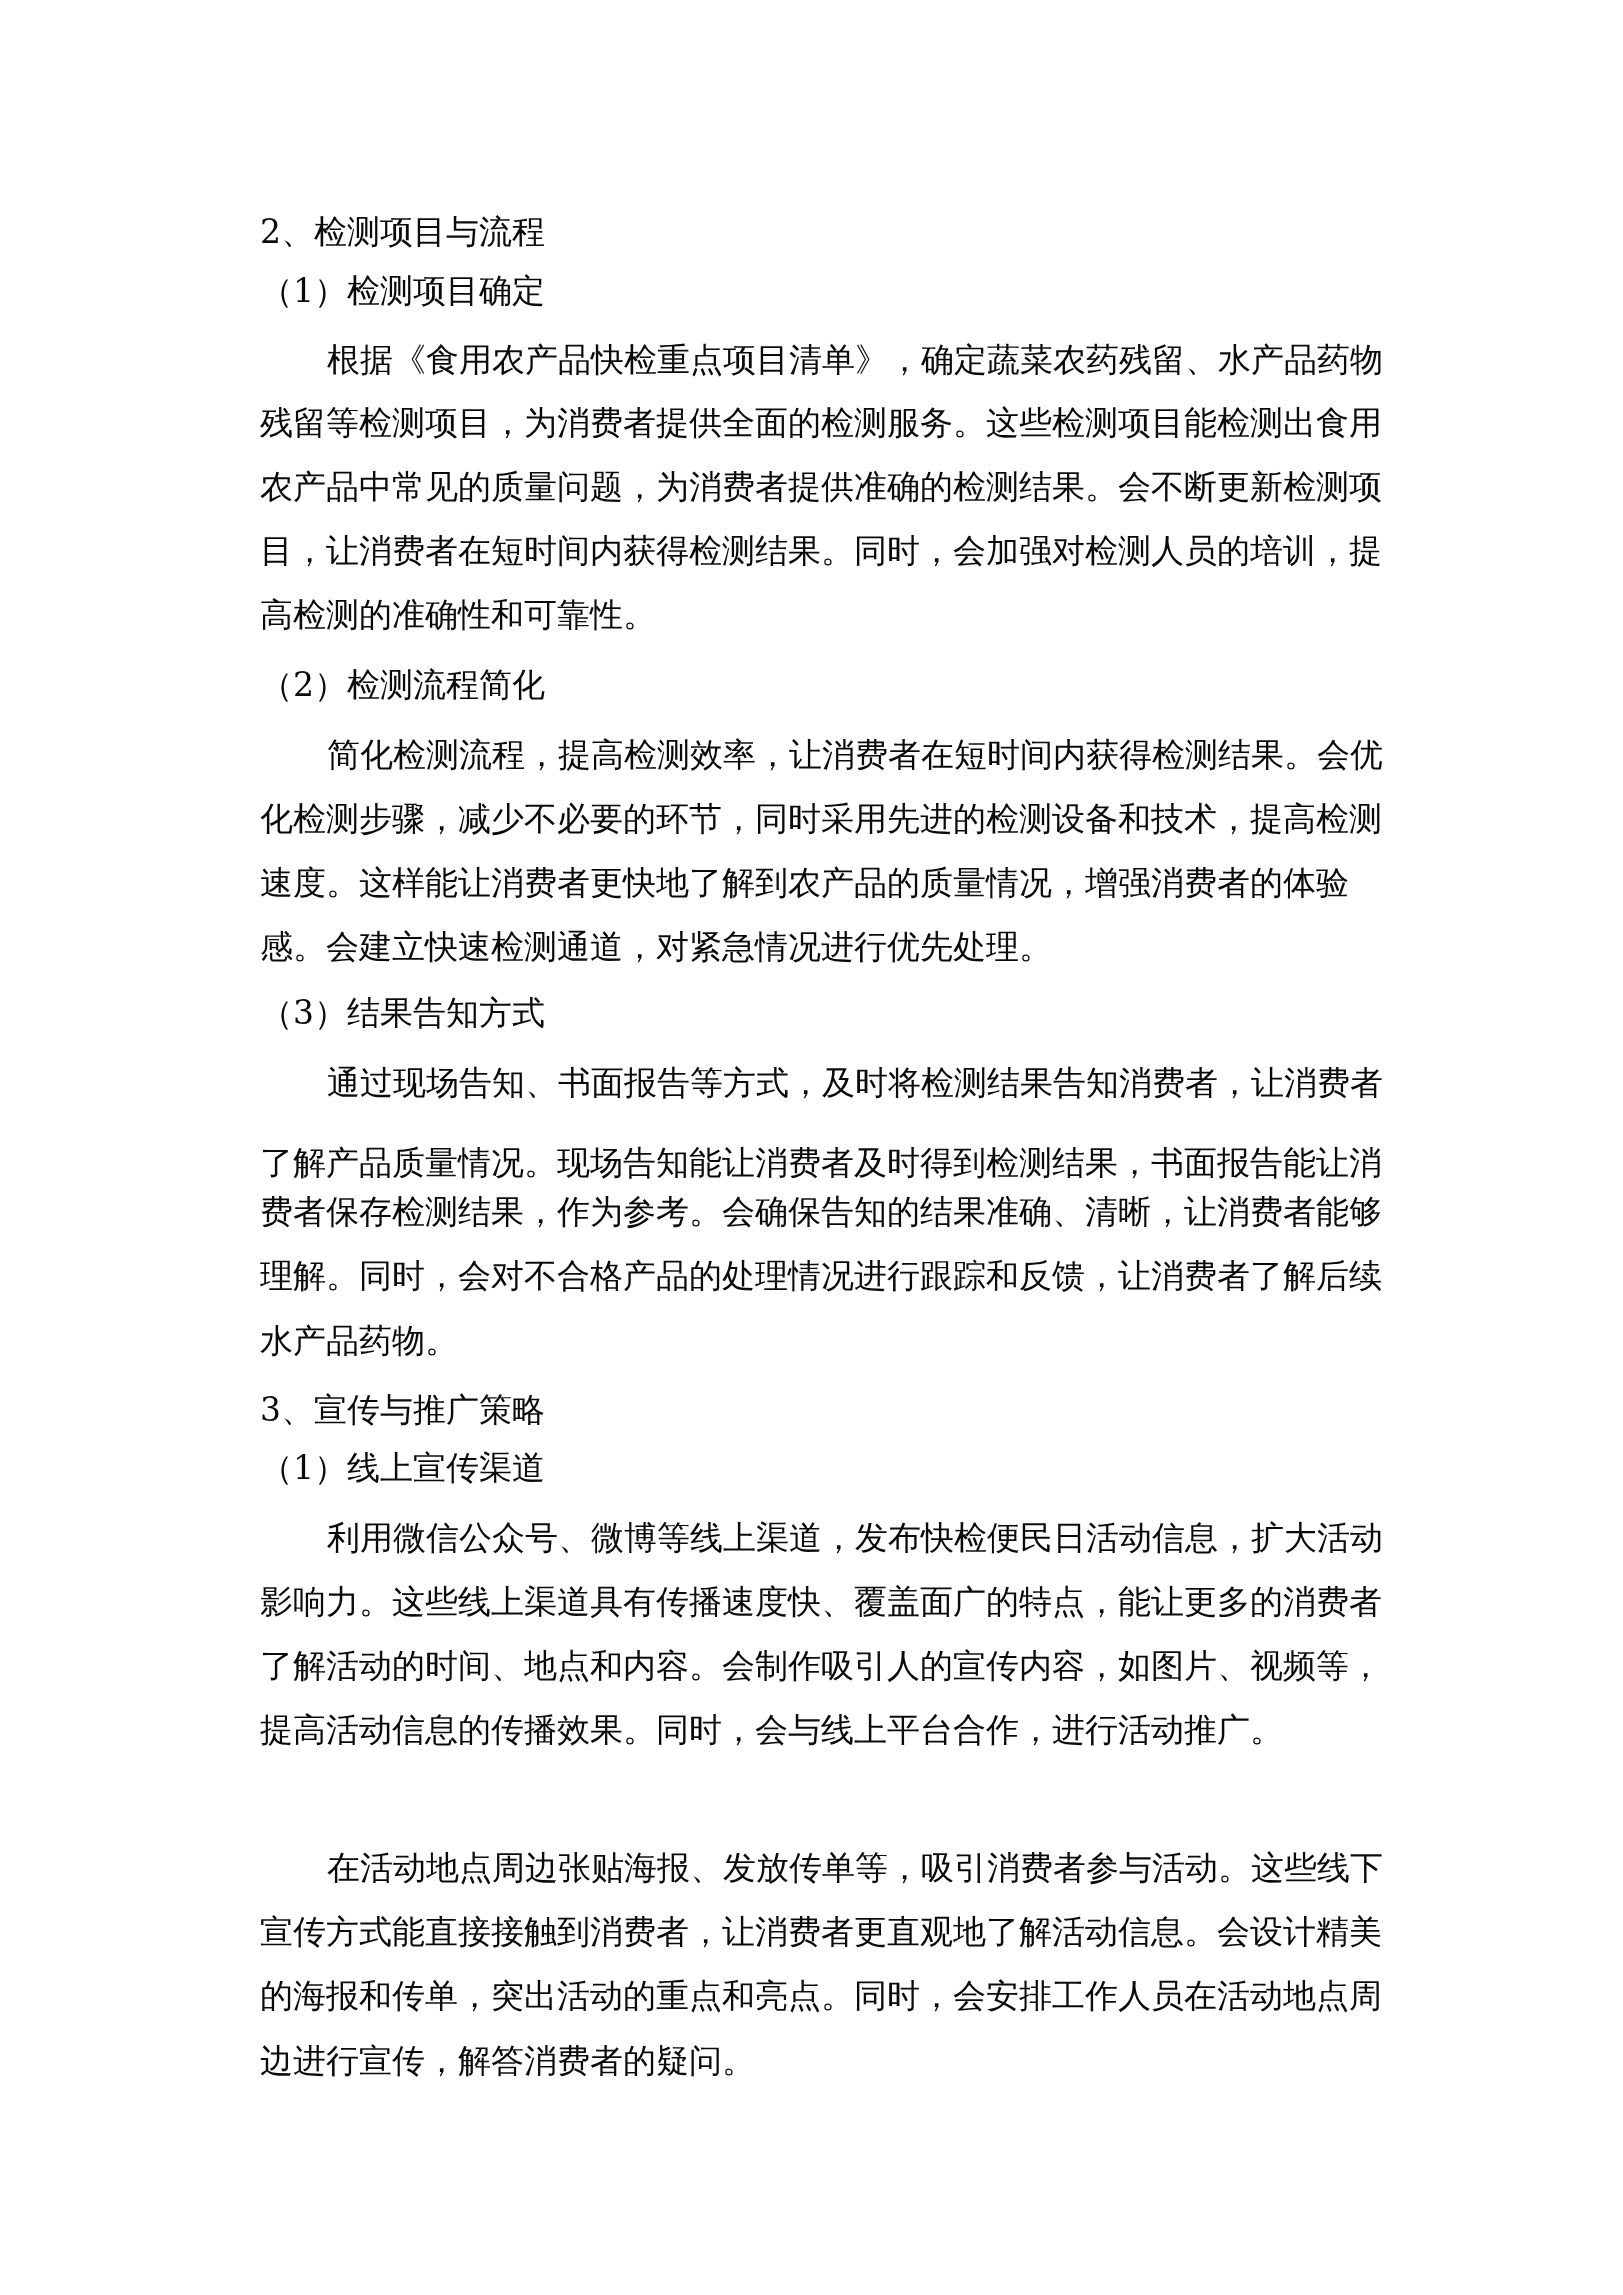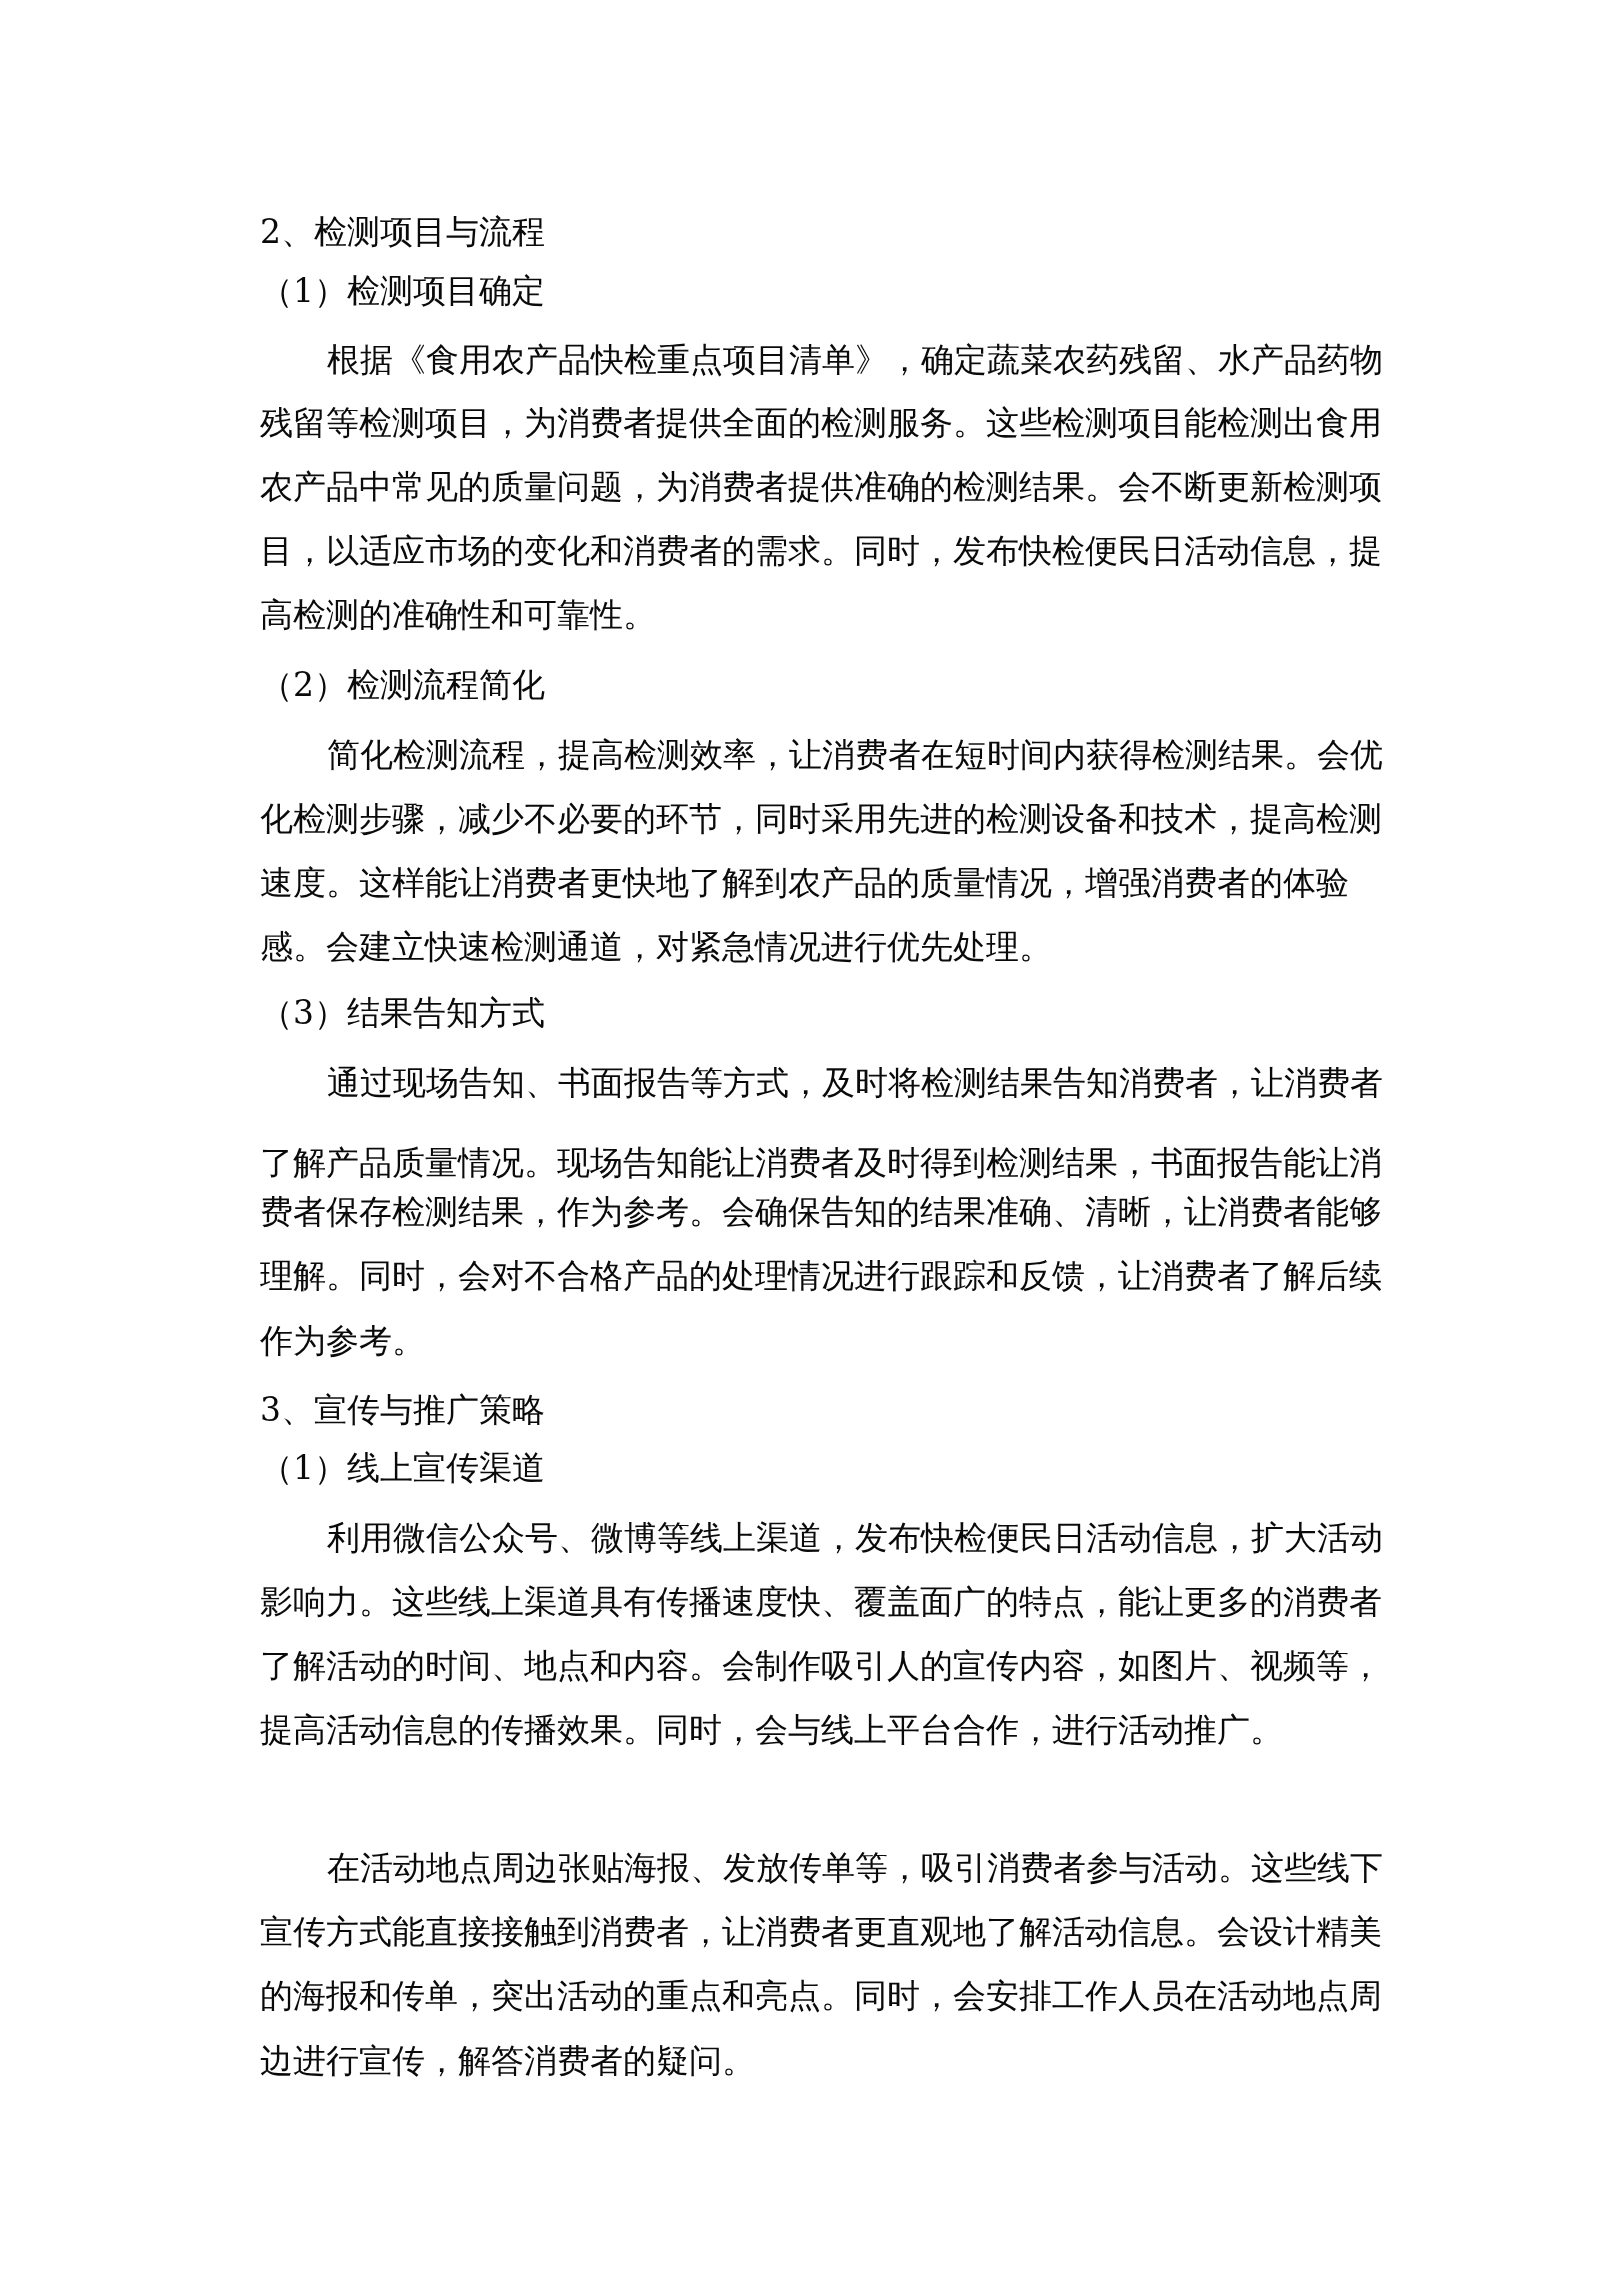--- a/index.html
+++ b/index.html
@@ -41,35 +41,35 @@
 <body>
 
 <div class="page">
 
   <h2 class="line heading" style="top:198px">2、检测项目与流程</h2>
 
   <h3 class="line sub heading" style="top:257px">（1）检测项目确定</h3>
   <p class="line indent" style="top:326px">根据《食用农产品快检重点项目清单》，确定蔬菜农药残留、水产品药物</p>
   <p class="line" style="top:389px">残留等检测项目，为消费者提供全面的检测服务。这些检测项目能检测出食用</p>
   <p class="line" style="top:453px">农产品中常见的质量问题，为消费者提供准确的检测结果。会不断更新检测项</p>
-  <p class="line" style="top:517px">目，以适应市场的变化和消费者的需求。同时，发布快检便民日活动信息，提</p>
+  <p class="line" style="top:517px">目，让消费者在短时间内获得检测结果。同时，会加强对检测人员的培训，提</p>
   <p class="line" style="top:581px">高检测的准确性和可靠性。</p>
 
   <h3 class="line sub heading" style="top:651px">（2）检测流程简化</h3>
   <p class="line indent" style="top:721px">简化检测流程，提高检测效率，让消费者在短时间内获得检测结果。会优</p>
   <p class="line" style="top:785px">化检测步骤，减少不必要的环节，同时采用先进的检测设备和技术，提高检测</p>
   <p class="line" style="top:849px">速度。这样能让消费者更快地了解到农产品的质量情况，增强消费者的体验</p>
   <p class="line" style="top:913px">感。会建立快速检测通道，对紧急情况进行优先处理。</p>
 
   <h3 class="line sub heading" style="top:979px">（3）结果告知方式</h3>
   <p class="line indent" style="top:1049px">通过现场告知、书面报告等方式，及时将检测结果告知消费者，让消费者</p>
   <p class="line" style="top:1129px">了解产品质量情况。现场告知能让消费者及时得到检测结果，书面报告能让消</p>
   <p class="line" style="top:1178px">费者保存检测结果，作为参考。会确保告知的结果准确、清晰，让消费者能够</p>
   <p class="line" style="top:1242px">理解。同时，会对不合格产品的处理情况进行跟踪和反馈，让消费者了解后续</p>
-  <p class="line" style="top:1307px">作为参考。</p>
+  <p class="line" style="top:1307px">水产品药物。</p>
 
   <h2 class="line heading" style="top:1376px">3、宣传与推广策略</h2>
 
   <h3 class="line sub heading" style="top:1434px">（1）线上宣传渠道</h3>
   <p class="line indent" style="top:1504px">利用微信公众号、微博等线上渠道，发布快检便民日活动信息，扩大活动</p>
   <p class="line" style="top:1568px">影响力。这些线上渠道具有传播速度快、覆盖面广的特点，能让更多的消费者</p>
   <p class="line" style="top:1632px">了解活动的时间、地点和内容。会制作吸引人的宣传内容，如图片、视频等，</p>
   <p class="line" style="top:1696px">提高活动信息的传播效果。同时，会与线上平台合作，进行活动推广。</p>
 
   <p class="line indent" style="top:1834px">在活动地点周边张贴海报、发放传单等，吸引消费者参与活动。这些线下</p>

